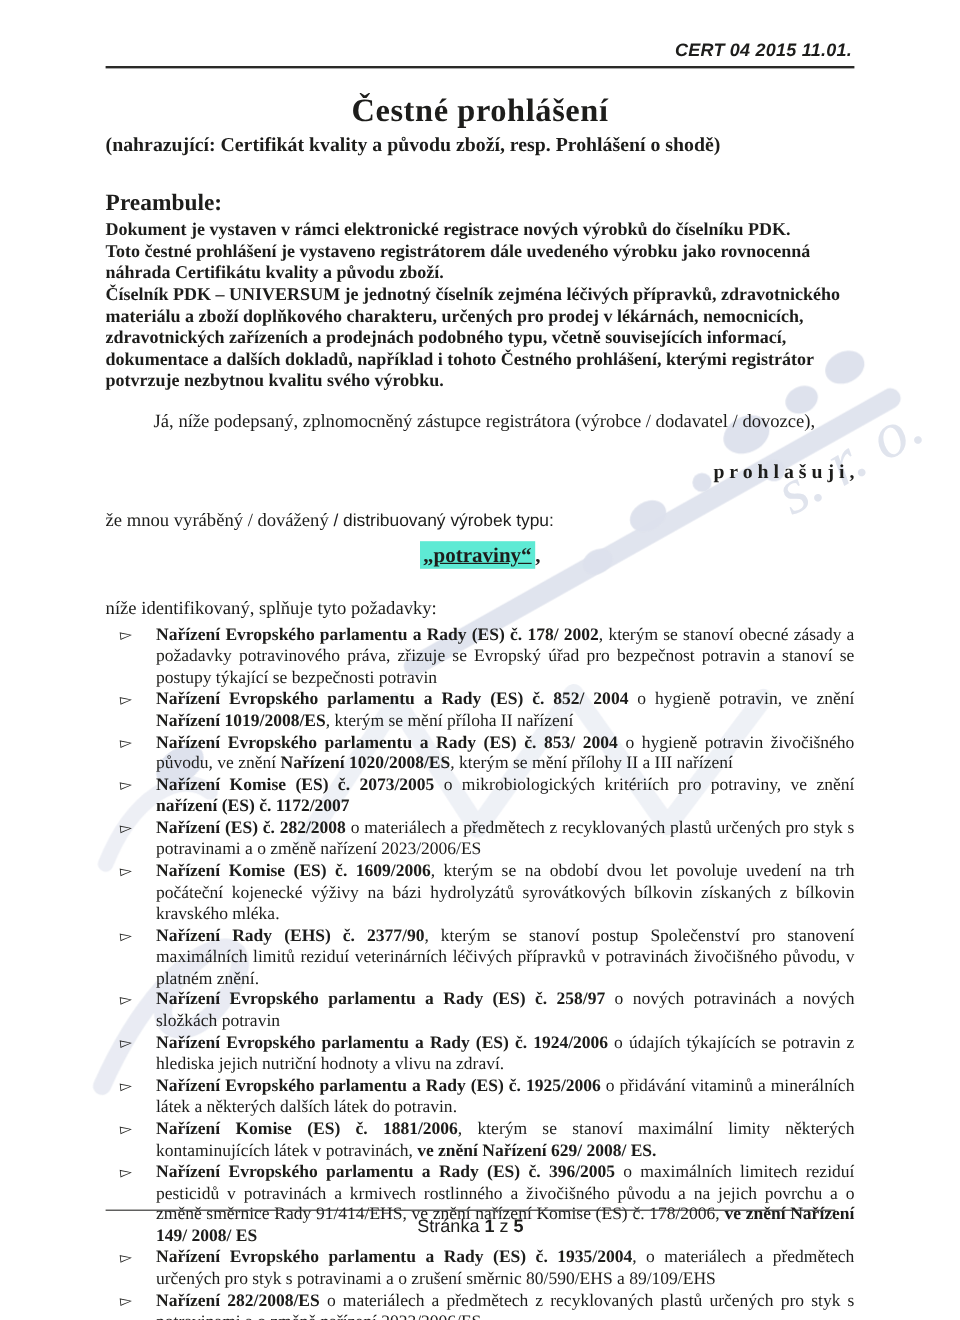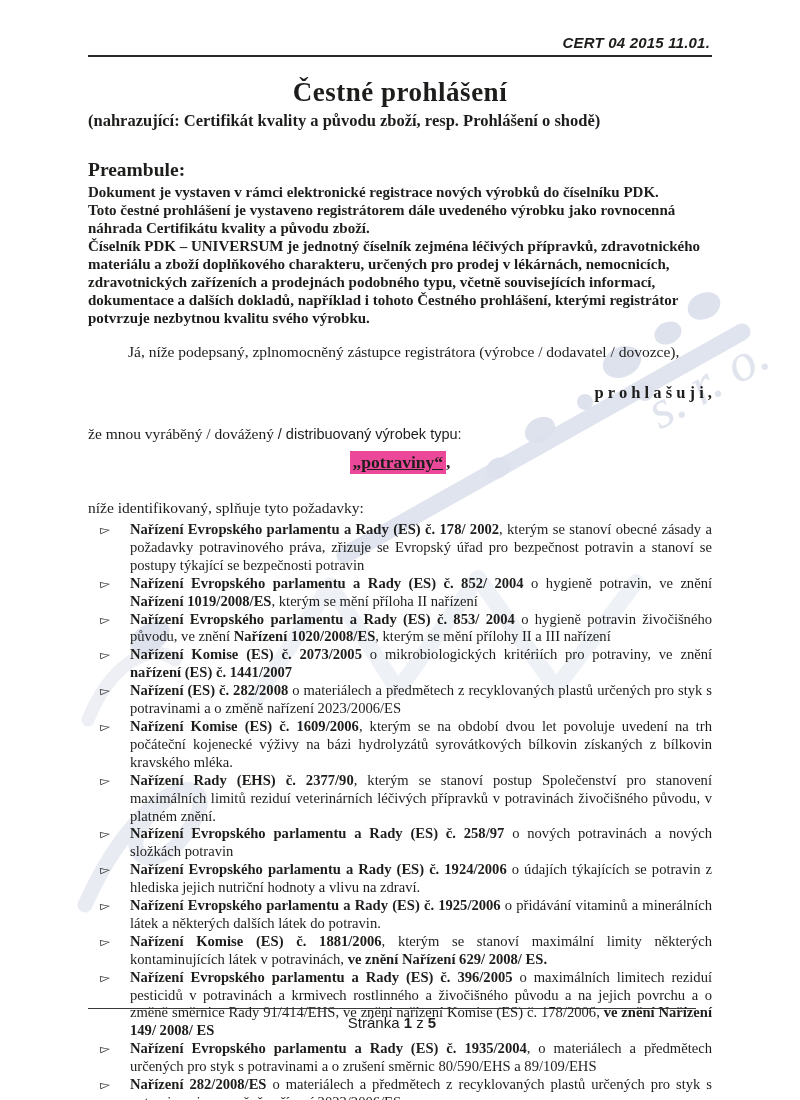--- a/index.html
+++ b/index.html
@@ -76,21 +76,21 @@
     margin-top:22px;
   }
   .product-line .sans { font-family:"Liberation Sans", sans-serif; font-size:14.5px;margin-top:18px; }
   .product-value-line {
     text-align:center;
     margin-top:9px;
     font-size:17.5px;
     font-weight:bold;
   }
   .product-value-line .hl {
-    background:#ec4899;
+    background:#5eead4;
     text-decoration:underline;
     padding:1px 3px 2px 3px;
   }
   .requirements-intro {
     font-size:15.5px;
     margin-top:26px;
   }
   ul.regulations {
     margin:4px 0 0 0;
     padding:0;
@@ -179,21 +179,21 @@
     <div class="product-line"><span>že mnou vyráběný / dovážený </span><span class="sans"> / distribuovaný výrobek typu:</span></div>
 
     <div class="product-value-line"><span class="hl">„potraviny“</span><span>,</span></div>
 
     <div class="requirements-intro">níže identifikovaný, splňuje tyto požadavky:</div>
 
     <ul class="regulations" id="regulations-list">
         <li><span class="bullet">▻</span><span class="b">Nařízení Evropského parlamentu a Rady (ES) č. 178/ 2002</span><span>, kterým se stanoví obecné zásady a požadavky potravinového práva, zřizuje se Evropský úřad pro bezpečnost potravin a stanoví se postupy týkající se bezpečnosti potravin</span></li>
         <li><span class="bullet">▻</span><span class="b">Nařízení Evropského parlamentu a Rady (ES) č. 852/ 2004</span><span> o hygieně potravin, ve znění </span><span class="b">Nařízení 1019/2008/ES</span><span>, kterým se mění příloha II nařízení</span></li>
         <li><span class="bullet">▻</span><span class="b">Nařízení Evropského parlamentu a Rady (ES) č. 853/ 2004</span><span> o hygieně potravin živočišného původu, ve znění </span><span class="b">Nařízení 1020/2008/ES</span><span>, kterým se mění přílohy II a III nařízení</span></li>
-        <li><span class="bullet">▻</span><span class="b">Nařízení Komise (ES) č. 2073/2005</span><span> o mikrobiologických kritériích pro potraviny, ve znění </span><span class="b">nařízení (ES) č. 1441/2007</span></li>
+        <li><span class="bullet">▻</span><span class="b">Nařízení Komise (ES) č. 2073/2005</span><span> o mikrobiologických kritériích pro potraviny, ve znění </span><span class="b">nařízení (ES) č. 1172/2007</span></li>
         <li><span class="bullet">▻</span><span class="b">Nařízení (ES) č. 282/2008</span><span> o materiálech a předmětech z recyklovaných plastů určených pro styk s potravinami a o změně nařízení 2023/2006/ES</span></li>
         <li><span class="bullet">▻</span><span class="b">Nařízení Komise (ES) č. 1609/2006</span><span>, kterým se na období dvou let povoluje uvedení na trh počáteční kojenecké výživy na bázi hydrolyzátů syrovátkových bílkovin získaných z bílkovin kravského mléka.</span></li>
         <li><span class="bullet">▻</span><span class="b">Nařízení Rady (EHS) č. 2377/90</span><span>, kterým se stanoví postup Společenství pro stanovení maximálních limitů reziduí veterinárních léčivých přípravků v potravinách živočišného původu, v platném znění.</span></li>
         <li><span class="bullet">▻</span><span class="b">Nařízení Evropského parlamentu a Rady (ES) č. 258/97</span><span> o nových potravinách a nových složkách potravin</span></li>
         <li><span class="bullet">▻</span><span class="b">Nařízení Evropského parlamentu a Rady (ES) č. 1924/2006</span><span>  o údajích týkajících se potravin z hlediska jejich nutriční hodnoty a vlivu na zdraví.</span></li>
         <li><span class="bullet">▻</span><span class="b">Nařízení Evropského parlamentu a Rady (ES) č. 1925/2006</span><span>  o přidávání vitaminů a minerálních látek a některých dalších látek do potravin.</span></li>
         <li><span class="bullet">▻</span><span class="b">Nařízení Komise (ES) č. 1881/2006</span><span>, kterým se stanoví maximální limity některých kontaminujících látek v potravinách, </span><span class="b">ve znění Nařízení 629/ 2008/ ES.</span></li>
         <li><span class="bullet">▻</span><span class="b">Nařízení Evropského parlamentu a Rady (ES) č. 396/2005</span><span> o maximálních limitech reziduí pesticidů v potravinách a krmivech rostlinného a živočišného původu a na jejich povrchu a o změně směrnice Rady 91/414/EHS, ve znění nařízení Komise (ES) č. 178/2006, </span><span class="b">ve znění Nařízení 149/ 2008/ ES</span></li>
         <li><span class="bullet">▻</span><span class="b">Nařízení Evropského parlamentu a Rady (ES) č. 1935/2004</span><span>, o materiálech a předmětech určených pro styk s potravinami a o zrušení směrnic 80/590/EHS a 89/109/EHS</span></li>
         <li><span class="bullet">▻</span><span class="b">Nařízení 282/2008/ES</span><span> o materiálech a předmětech z recyklovaných plastů určených pro styk s potravinami a o změně nařízení 2023/2006/ES</span></li>

